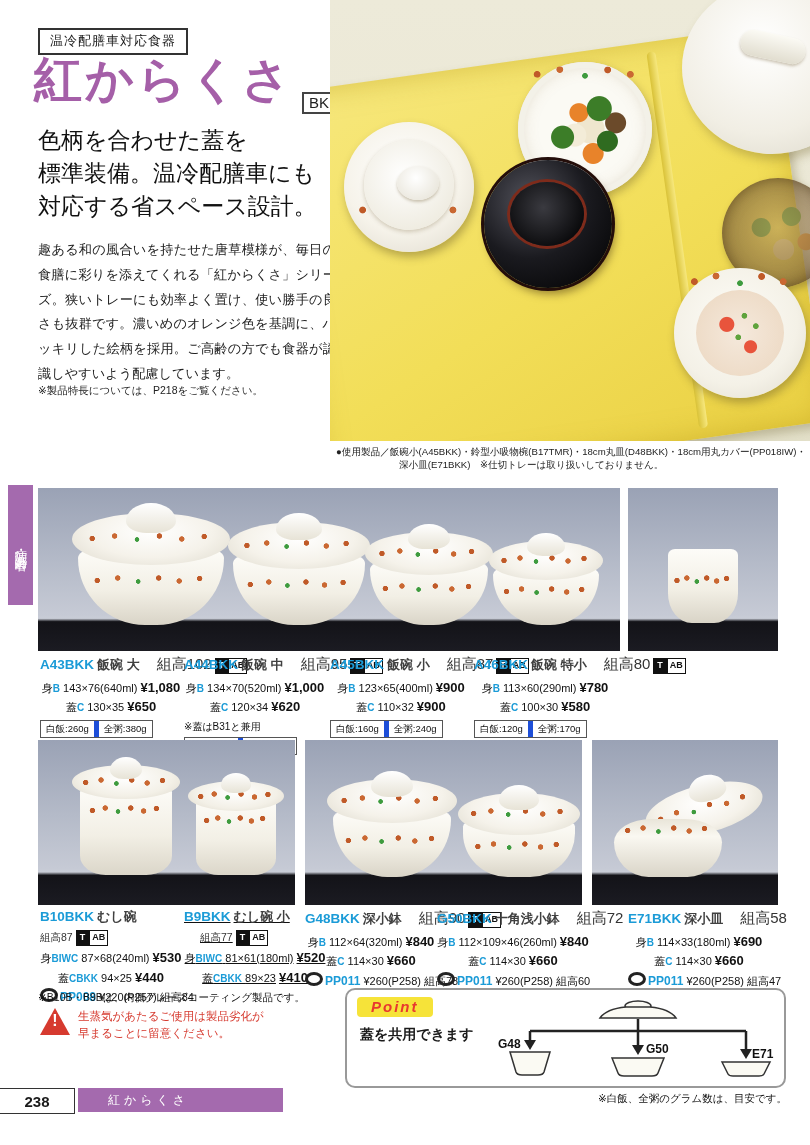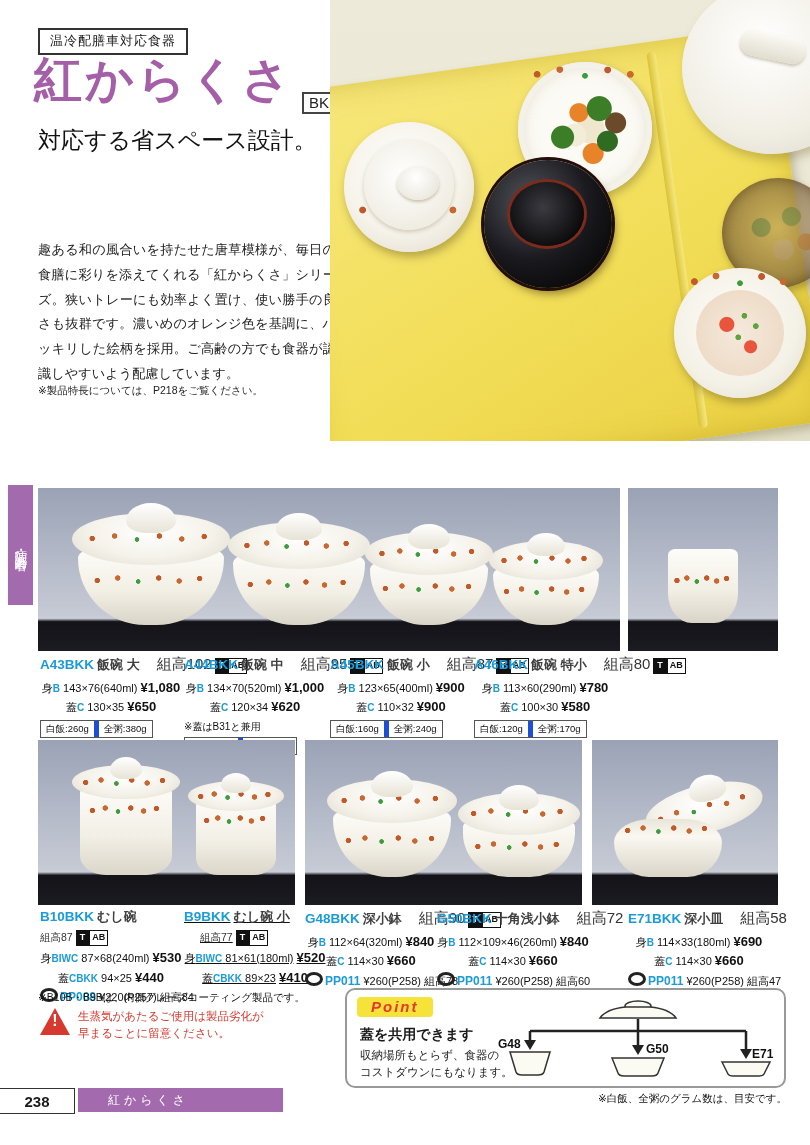--- a/index.html
+++ b/index.html
@@ -154,20 +154,22 @@
 </style>
 </head>
 <body>
 
 <div class="page">
 
   <div class="abs tag">温冷配膳車対応食器</div>
   <div class="abs title">紅からくさ</div>
   <div class="abs bkk-box">BKK</div>
   <div class="abs subtitle">
+    <div>色柄を合わせた蓋を</div>
+    <div>標準装備。温冷配膳車にも</div>
     <div>対応する省スペース設計。</div>
   </div>
   <div class="abs bodytext">趣ある和の風合いを持たせた唐草模様が、毎日の食膳に彩りを添えてくれる「紅からくさ」シリーズ。狭いトレーにも効率よく置け、使い勝手の良さも抜群です。濃いめのオレンジ色を基調に、ハッキリした絵柄を採用。ご高齢の方でも食器が認識しやすいよう配慮しています。</div>
   <div class="abs smallnote">※製品特長については、P218をご覧ください。</div>
 
   <div class="abs hero">
     <div class="tray">
       <div class="tray-divider"></div>
     </div>
     <div class="dish dish-plate">
@@ -184,20 +186,24 @@
       <div class="dome-handle"></div>
     </div>
     <div class="dish dish-blackbowl">
       <div class="blackbowl-inner"></div>
     </div>
     <div class="dish dish-glass"></div>
     <div class="dish dish-smallbowl">
       <div class="karakusa" style="left:6px;top:4px;right:6px;height:16px;"></div>
       <div class="smallbowl-food"></div>
     </div>
+  </div>
+  <div class="abs caption">
+    <div>●使用製品／飯碗小(A45BKK)・鈴型小吸物椀(B17TMR)・18cm丸皿(D48BKK)・18cm用丸カバー(PP018IW)・</div>
+    <div class="l2">深小皿(E71BKK)　※仕切トレーは取り扱いしておりません。</div>
   </div>
 
   <div class="abs side-tab">病院・高齢者</div>
 
   <div class="panel p1a">
     <div class="cup" style="left:40px;bottom:26px;width:146px;height:76px;">
         <div class="deco" style="top:26px;"></div>
       </div>
     <div class="lid" style="left:34px;bottom:86px;width:158px;height:52px;">
         <div class="deco" style="top:20px;"></div>
@@ -370,24 +376,20 @@
     <div class="warn-tri"></div>
     <div class="warn-text">
       <div>生蒸気があたるご使用は製品劣化が</div>
       <div>早まることに留意ください。</div>
     </div>
   </div>
 
   <div class="abs point">
     <div class="point-pill">Point</div>
     <div class="point-title">蓋を共用できます</div>
-    <div class="point-desc">
-      <div>収納場所もとらず、食器の</div>
-      <div>コストダウンにもなります。</div>
-    </div>
     <svg class="point-svg" width="290" height="82" viewBox="0 0 290 82">
       <g stroke="#333" stroke-width="1.5" fill="#FBFAF3">
         <ellipse cx="150" cy="8" rx="13" ry="5"></ellipse>
         <path d="M112,20 Q118,11 138,9 L162,9 Q182,11 188,20 Z"></path>
       </g>
       <g stroke="#222" stroke-width="2.5" fill="none">
         <path d="M150,21 L150,33 M42,33 L258,33 M42,33 L42,42 M150,33 L150,47 M258,33 L258,51"></path>
       </g>
       <g fill="#222">
         <path d="M36,42 L48,42 L42,52 Z"></path>

